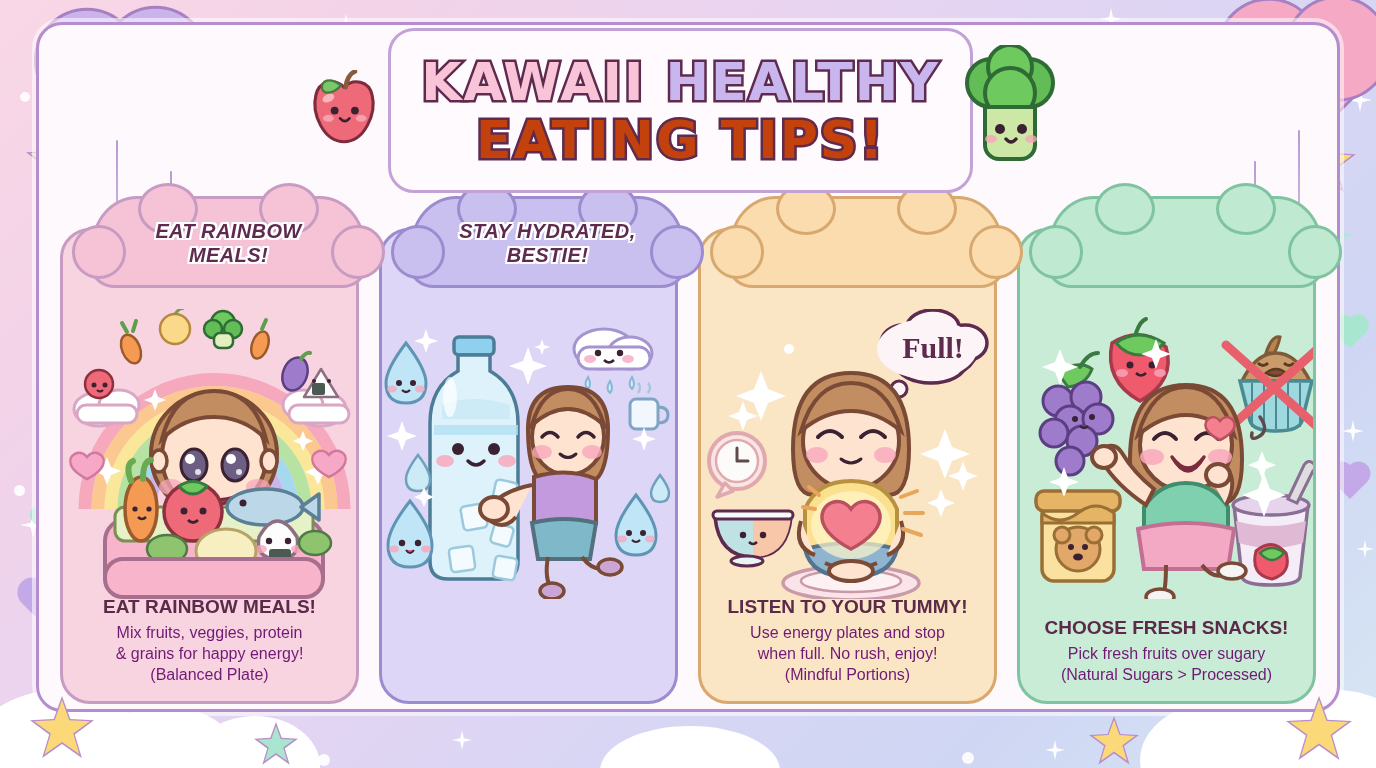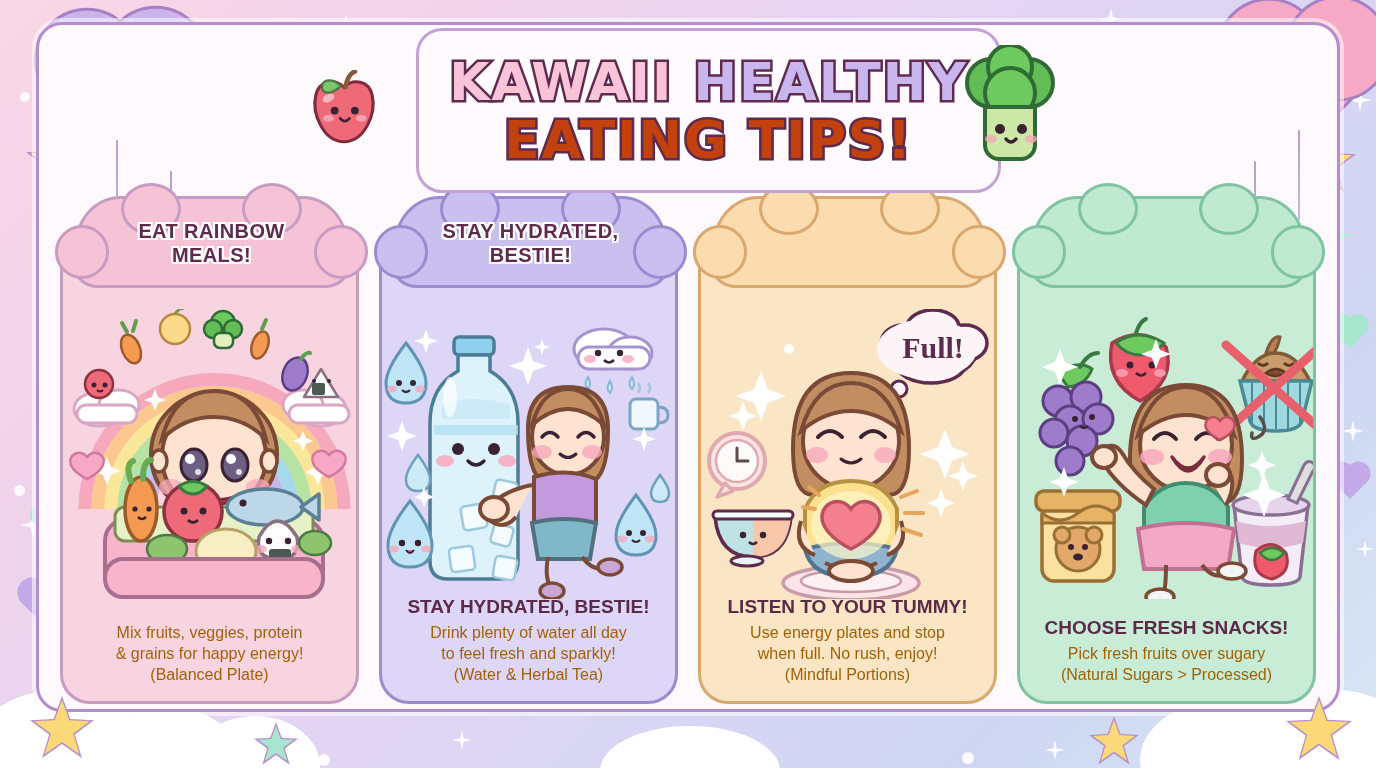--- a/index.html
+++ b/index.html
@@ -69,21 +69,21 @@
   .frame {
     position:absolute; left:36px; top:22px; right:36px; bottom:56px;
     border:3px solid #b58ccd;
     border-radius:26px;
     background:#fdf9fc;
     box-shadow:0 0 0 4px rgba(255,255,255,.55);
   }
 
   
   .title-band {
-    position:absolute; left:416px; top:28px; width:585px; height:165px;
+    position:absolute; left:388px; top:28px; width:585px; height:165px;
     background:#fffafd;
     border:3px solid #c3a2d8;
     border-radius:26px;
     display:flex;align-items:center;justify-content:center;flex-direction:column;
     z-index:8;
   }
   .title-line { font-size:52px; line-height:58px; font-weight:bold;
     letter-spacing:2px; font-family:"DejaVu Sans", sans-serif; }
   .tw { -webkit-text-stroke:5px #5e2a4e; paint-order:stroke fill; }
   .tw.pink { color:#f9c4d8; }
@@ -95,21 +95,21 @@
 
   
   .cards { position:absolute; left:60px; top:196px; width:1256px; height:510px; display:flex; gap:20px; z-index:6; }
   .card { position:relative; width:303px; height:508px; }
   .card .body {
     position:absolute; left:0; top:32px; width:100%; height:476px;
     border-radius:30px; border:3px solid var(--cb);
     background:var(--cbg);
     overflow:hidden;
   }
-  .card .tabwrap { position:absolute; left:14px; top:0; width:275px; height:92px; z-index:3; }
+  .card .tabwrap { position:absolute; left:31px; top:0; width:275px; height:92px; z-index:3;font-style:italic; }
   .card .tab {
     position:absolute; inset:0;
     background:var(--cbg2); border:3px solid var(--cb);
     border-radius:46px 46px 24px 24px/52px 52px 20px 20px;
     display:flex;align-items:center;justify-content:center;
   }
   .card .tab .bump{ position:absolute;background:var(--cbg2);border:3px solid var(--cb);border-radius:50%; }
   .card .tab .bl{ width:54px;height:54px;left:-22px;top:26px;}
   .card .tab .br{ width:54px;height:54px;right:-22px;top:26px;}
   .card .tab .btl{ width:60px;height:52px;left:44px;top:-16px;}
@@ -118,21 +118,21 @@
   .card .tab-title{
     font-size:20px;line-height:24px;font-weight:bold;color:#5e2a4e;letter-spacing:.4px;
     text-shadow: -2px -2px 0 #fff, 2px -2px 0 #fff, -2px 2px 0 #fff, 2px 2px 0 #fff,
                   0 -2px 0 #fff, 0 2px 0 #fff, -2px 0 0 #fff, 2px 0 0 #fff;
   }
 
   .art { position:absolute; left:0; top:78px; width:100%; height:290px; overflow:hidden; }
 
   .cap { position:absolute; left:10px; right:10px; bottom:16px; text-align:center; }
   .cap h3 { font-size:19px; line-height:23px; color:#5a2a48; font-weight:bold; margin-bottom:4px; }
-  .cap p  { font-size:16px; line-height:21px; color:#a16207; }
+  .cap p  { font-size:16px; line-height:21px; color:#701a75; }
 </style>
 </head>
 <body>
 
 <div class="bg-decor">
 
   <div class="cloudblob" style="left:-30px;top:690px;width:180px;height:130px;"></div>
   <div class="cloudblob" style="left:90px;top:706px;width:150px;height:110px;"></div>
   <div class="cloudblob" style="left:190px;top:716px;width:130px;height:100px;"></div>
   <div class="cloudblob" style="left:600px;top:726px;width:180px;height:90px;"></div>
@@ -379,20 +379,21 @@
               <ellipse cx="163" cy="242" rx="30" ry="22" fill="#f7eec2" stroke="#b8a268" stroke-width="3"></ellipse>
             </g>
           <g fill="#8fc46e" stroke="#4e7a43" stroke-width="2.5">
             <ellipse cx="104" cy="240" rx="20" ry="14"></ellipse>
               <ellipse cx="252" cy="234" rx="16" ry="12"></ellipse>
           </g>
           <rect x="42" y="250" width="218" height="38" rx="18" fill="#f7b4ca" stroke="#a76e8e" stroke-width="4"></rect>
         </svg>
       </div>
       <div class="cap">
+        <h3>EAT RAINBOW MEALS!</h3>
         <p>Mix fruits, veggies, protein</p>
         <p>&amp; grains for happy energy!</p>
         <p>(Balanced Plate)</p>
       </div>
     </div>
     <div class="tabwrap">
       <div class="tab">
         <span class="bump bl"></span>
           <span class="bump br"></span>
         <span class="bump btl"></span>
@@ -498,26 +499,20 @@
 
           <g fill="#fff">
             <path d="M146 38 l5 14 14 5 -14 5 -5 14 -5 -14 -14 -5 14 -5Z"></path>
             <path d="M44 20 l3 9 9 3 -9 3 -3 9 -3 -9 -9 -3 9 -3Z"></path>
             <path d="M20 112 l4 11 11 4 -11 4 -4 11 -4 -11 -11 -4 11 -4Z"></path>
             <path d="M262 118 l3 9 9 3 -9 3 -3 9 -3 -9 -9 -3 9 -3Z"></path>
             <path d="M42 178 l3 7 7 3 -7 3 -3 7 -3 -7 -7 -3 7 -3Z"></path>
             <path d="M160 30 l2 6 6 2 -6 2 -2 6 -2 -6 -6 -2 6 -2Z"></path>
           </g>
         </svg>
-      </div>
-      <div class="cap">
-        <h3>STAY HYDRATED, BESTIE!</h3>
-        <p>Drink plenty of water all day</p>
-        <p>to feel fresh and sparkly!</p>
-        <p>(Water &amp; Herbal Tea)</p>
       </div>
     </div>
     <div class="tabwrap">
       <div class="tab">
         <span class="bump bl"></span>
           <span class="bump br"></span>
         <span class="bump btl"></span>
           <span class="bump btr"></span>
         <div class="tab-inner">
           <div class="tab-title">STAY HYDRATED,</div>

